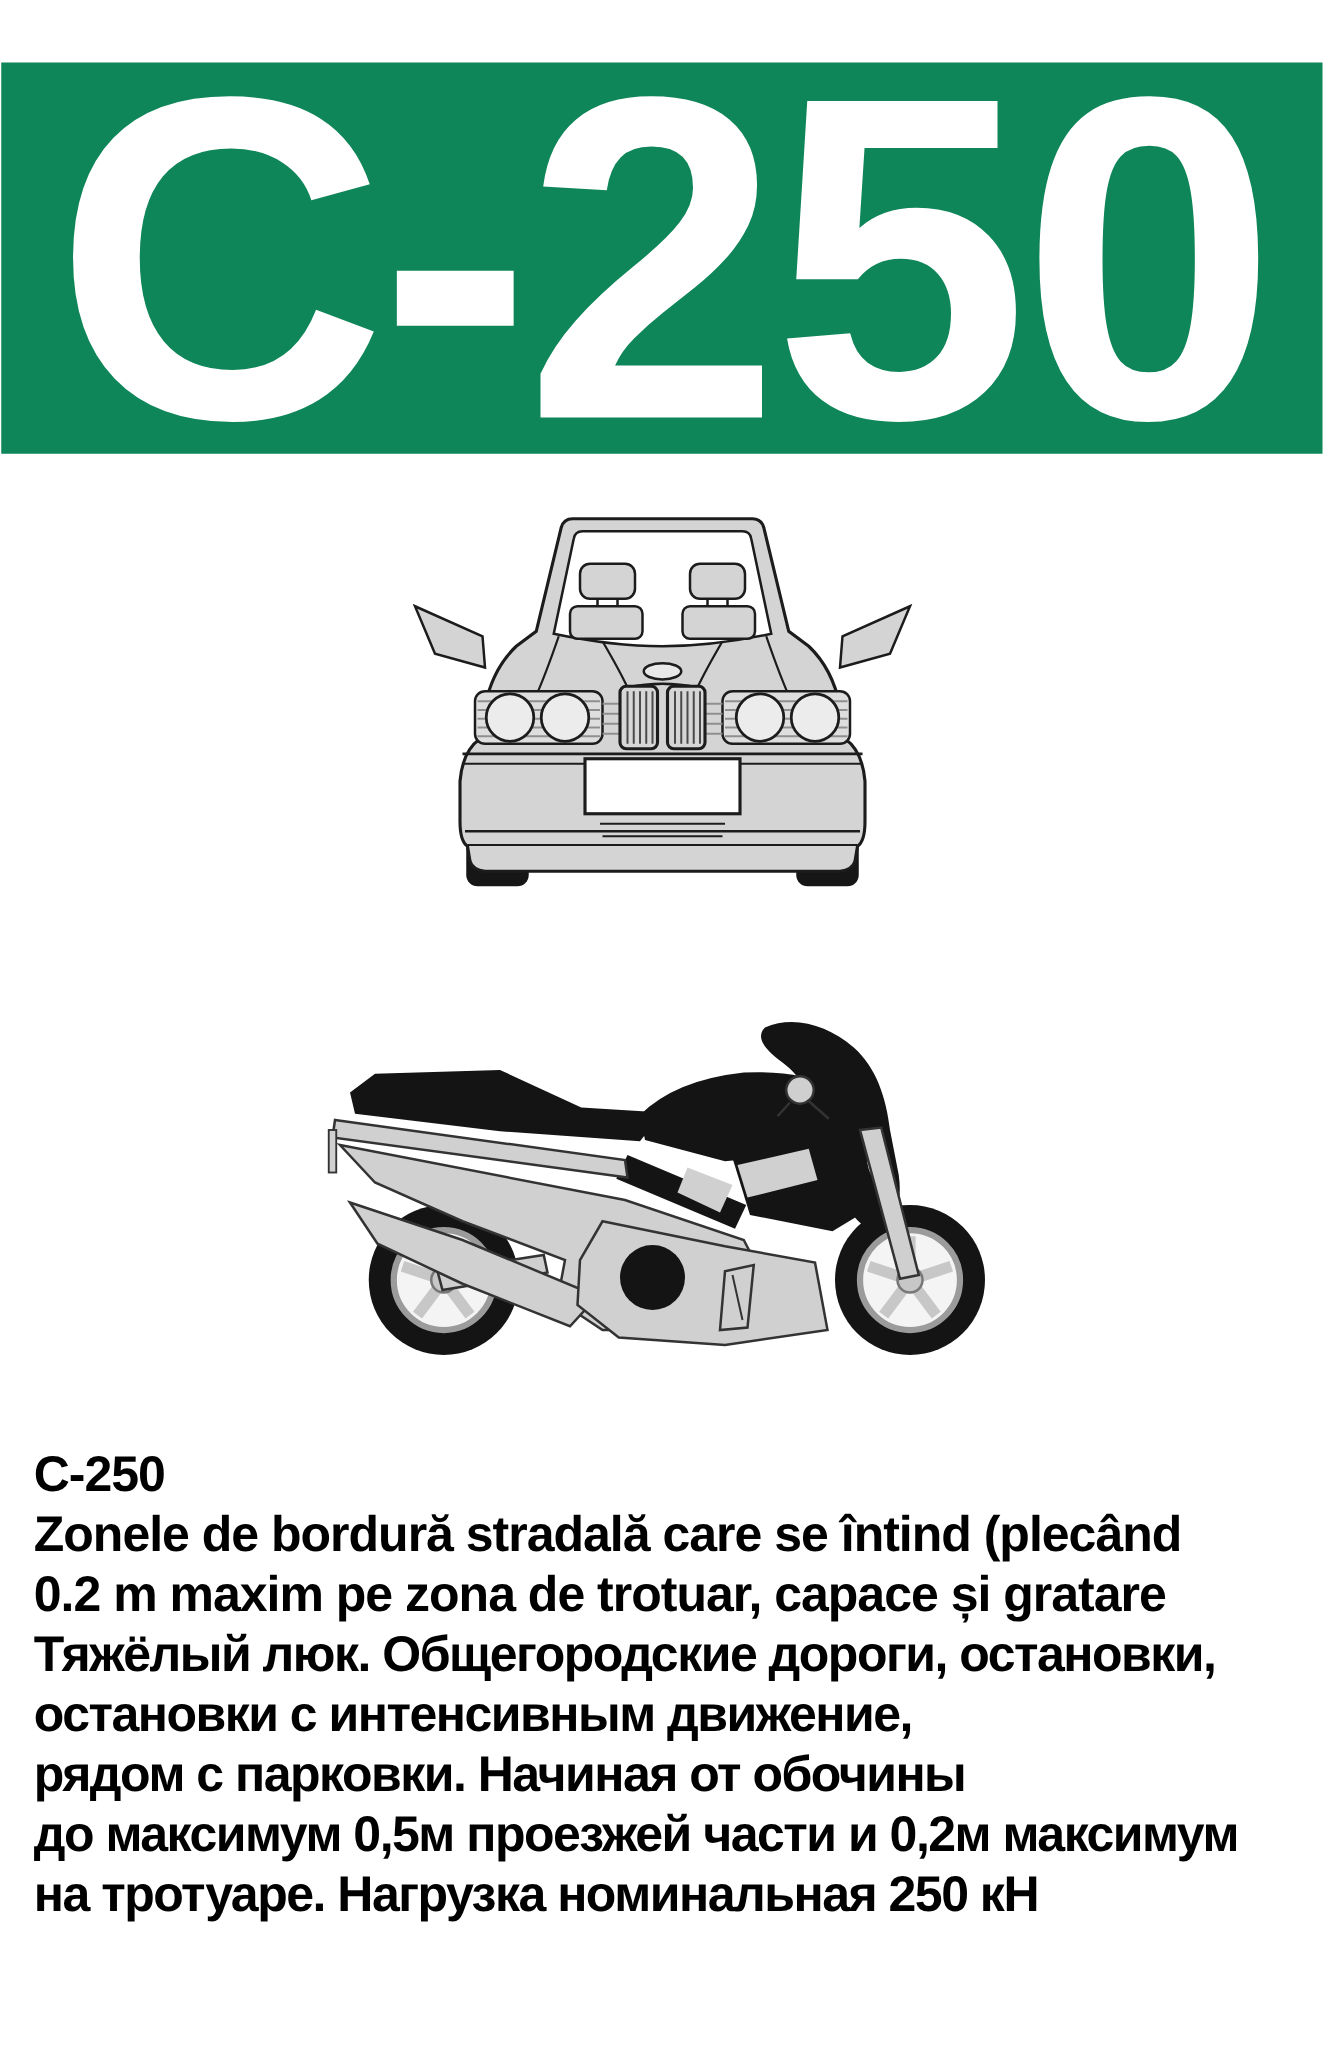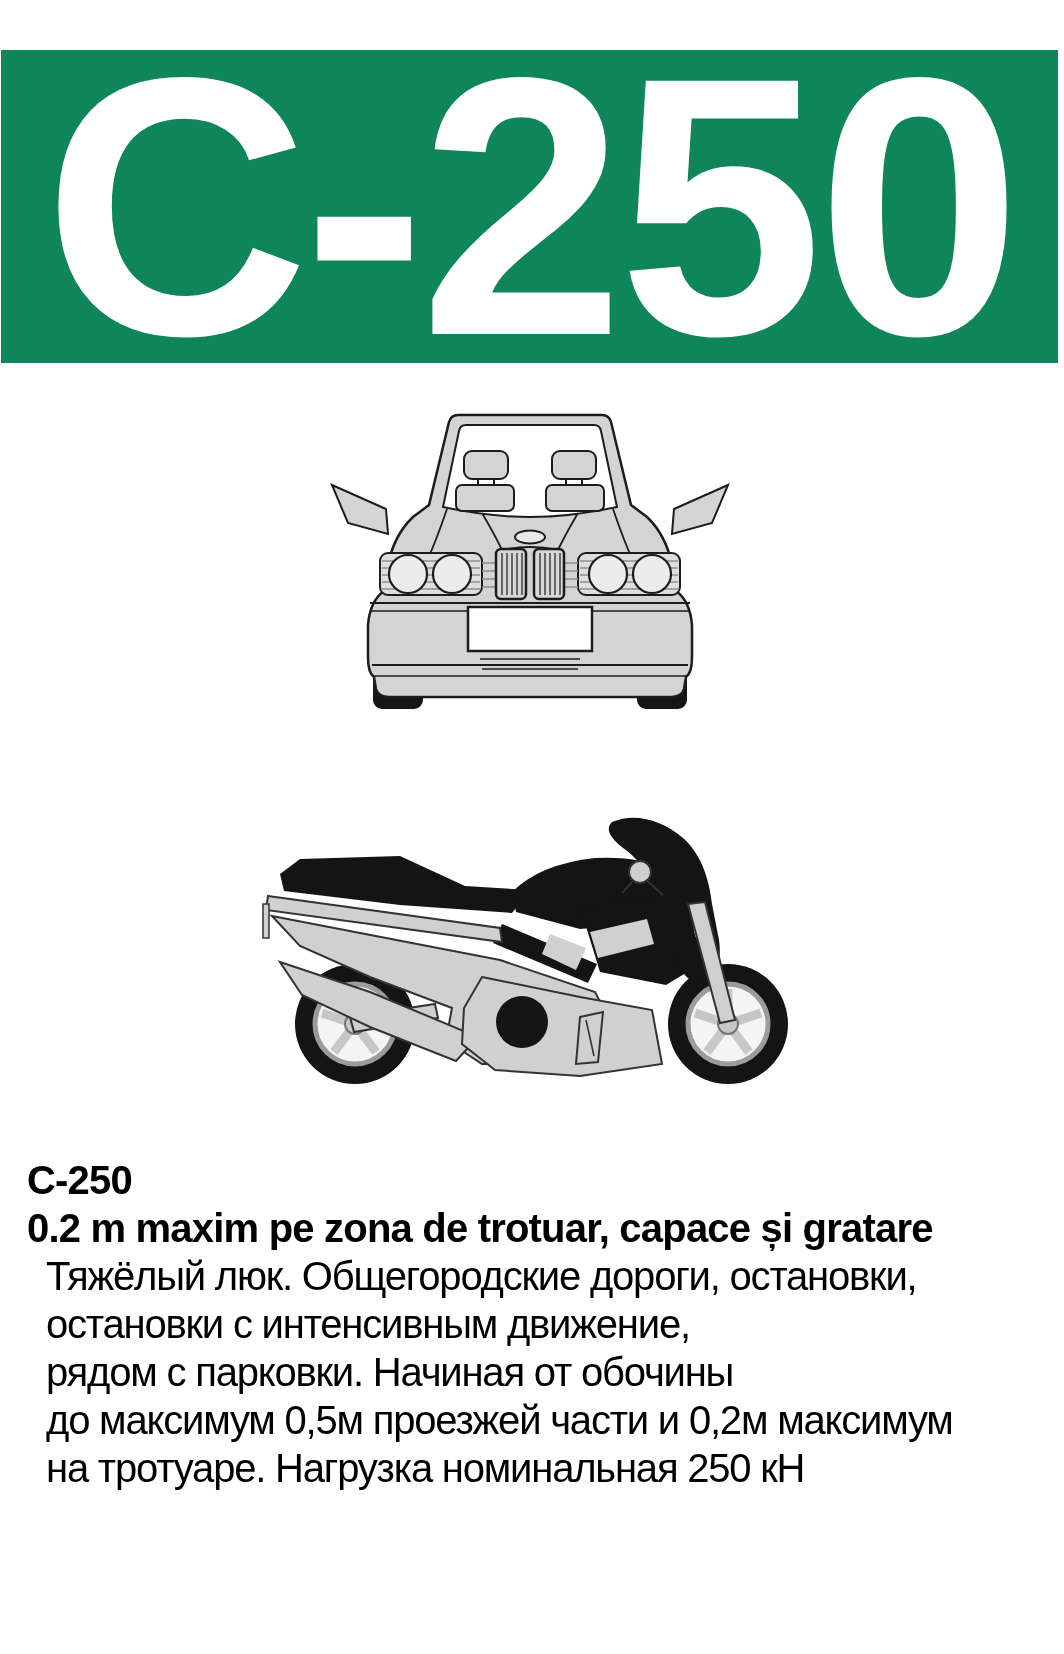--- a/index.html
+++ b/index.html
@@ -38,21 +38,21 @@
     position: absolute; left: 27px; top: 1156px; width: 1020px;
     color: #000000;
   }
   .ln {
     font-size: 40px;
     line-height: 48px;
     white-space: nowrap;
     letter-spacing: -0.8px;
   }
   .ln.b { font-weight: 700; }
-  .ln.r { font-weight: 400; letter-spacing: -1.2px; margin-left: 19px; }
+  .ln.r { font-weight: 700; letter-spacing: -1.2px; }
 </style>
 </head>
 <body>
 
 <div class="page">
 
   <header class="banner">
     <div class="banner-title">C-250</div>
   </header>
 
@@ -226,20 +226,21 @@
       <g>
         <circle cx="390" cy="60" r="11" fill="#cfcfcf" stroke="#333333" stroke-width="2"></circle>
         <line x1="396" y1="68" x2="413" y2="83" stroke="#333333" stroke-width="2"></line>
         <line x1="382" y1="70" x2="372" y2="81" stroke="#333333" stroke-width="2"></line>
       </g>
     </svg>
   </figure>
 
   <section class="description">
     <div class="ln b">C-250</div>
+    <div class="ln b">Zonele de bordură stradală care se întind (plecând</div>
     <div class="ln b">0.2 m maxim pe zona de trotuar, capace și gratare</div>
     <div class="ln r">Тяжёлый люк. Общегородские дороги, остановки,</div>
     <div class="ln r">остановки с интенсивным движение,</div>
     <div class="ln r">рядом с парковки. Начиная от обочины</div>
     <div class="ln r">до максимум 0,5м проезжей части и 0,2м максимум</div>
     <div class="ln r">на тротуаре. Нагрузка номинальная 250 кН</div>
   </section>
 
 </div>
 

